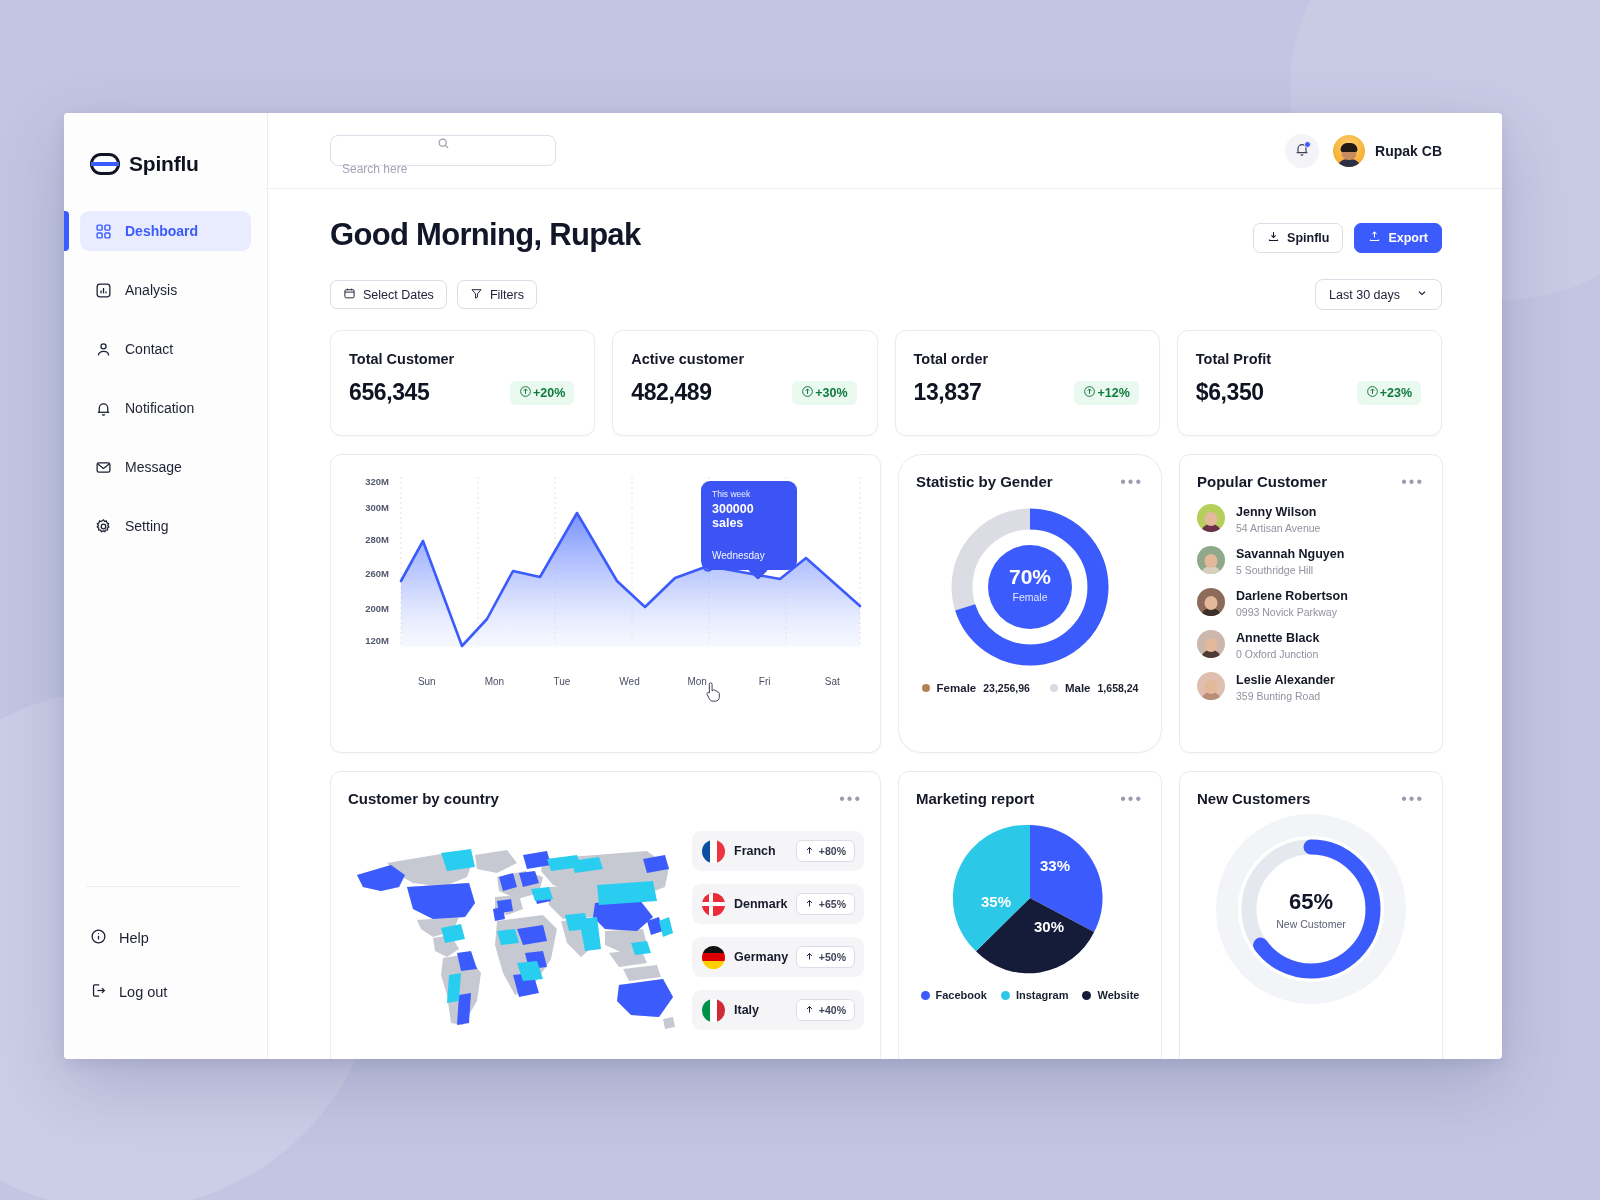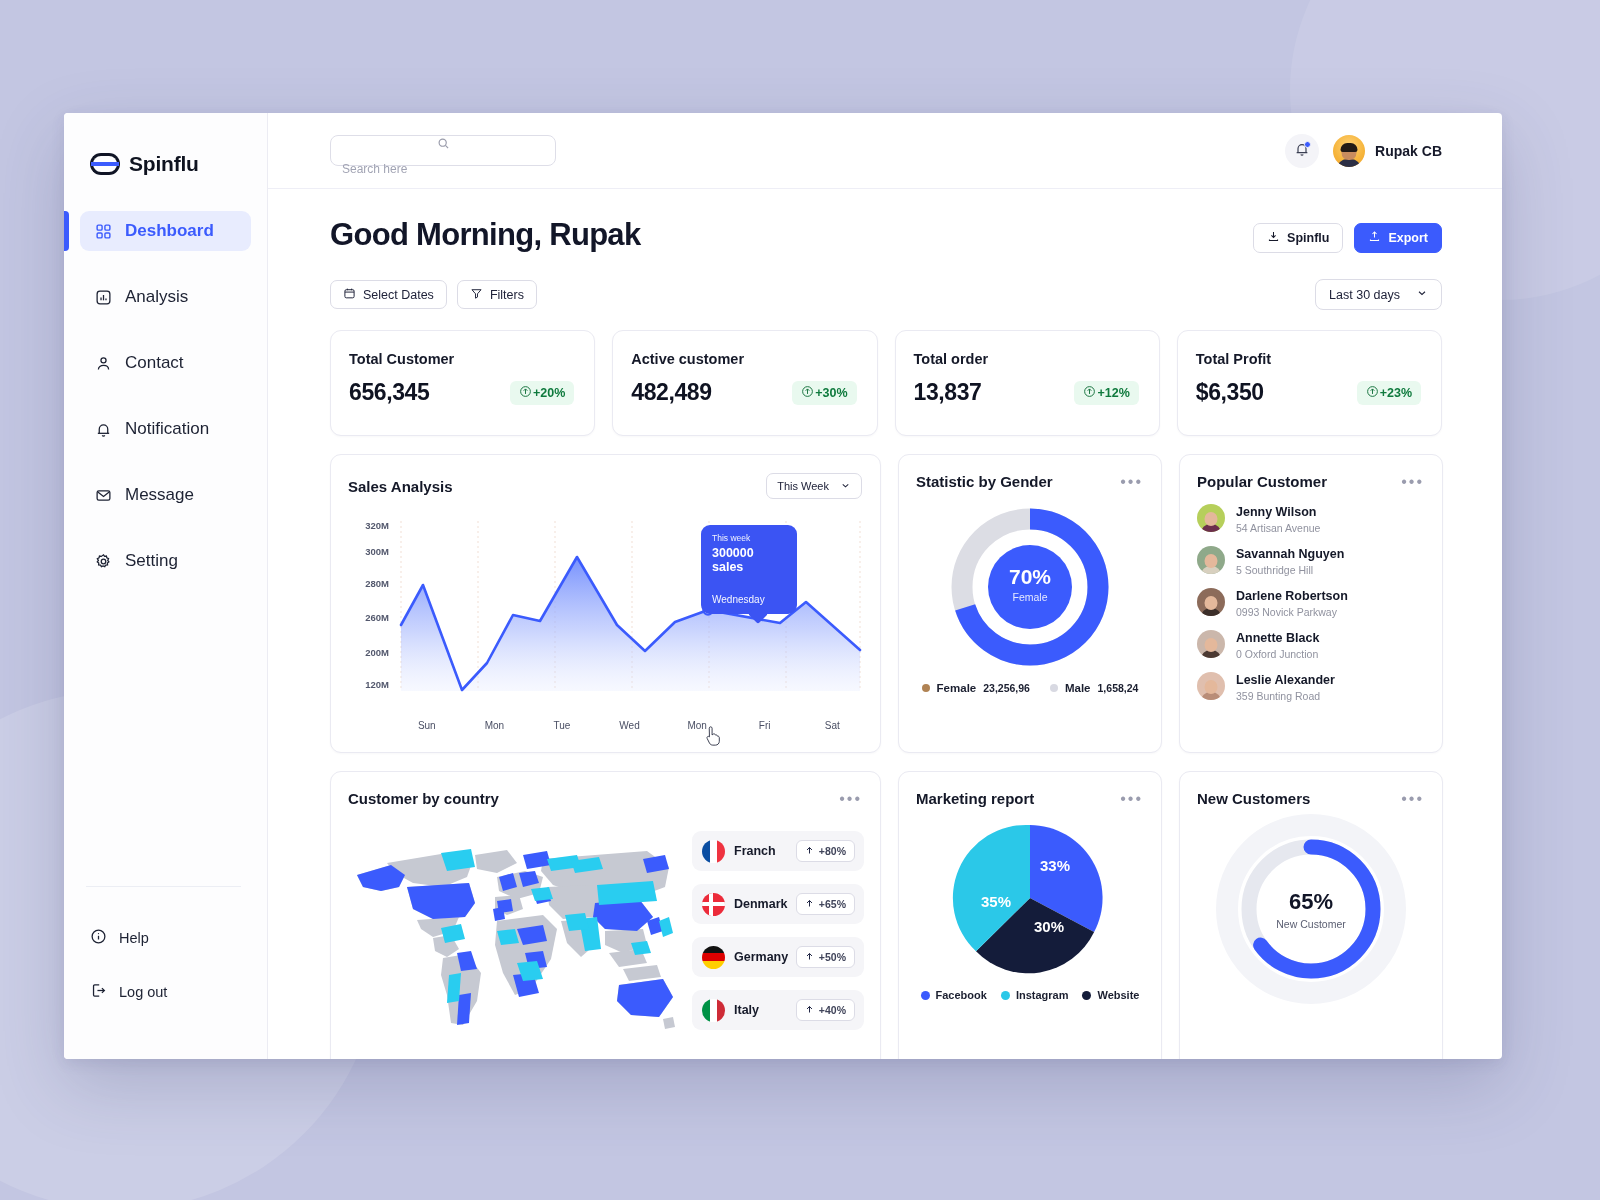--- a/index.html
+++ b/index.html
@@ -43,22 +43,22 @@
   }
   .brand-mark .half.l { left: 0; border-right: none; border-radius: 11px 0 0 11px; }
   .brand-mark .half.r { right: 0; border-left: none; border-radius: 0 11px 11px 0; }
   .brand-mark .bar { position: absolute; left: 1px; right: 1px; top: 9px; height: 4px; background: #3b5bfd; }
   .brand-name { font-size: 21px; font-weight: 700; color: #0f1320; letter-spacing: -0.2px; }
 
   .nav { padding: 22px 16px 0 16px; position: relative; }
   .nav-item {
     display: flex; align-items: center; gap: 12px;
     height: 40px; padding: 0 14px; border-radius: 9px;
-    color: #1d2233; font-size: 17px; font-weight: 500;
-    margin-bottom: 26px; cursor: pointer; position: relative;
+    color: #1d2233; font-size: 14px; font-weight: 500;
+    margin-bottom: 19px; cursor: pointer; position: relative;
   }
   .nav-item.active { background: #e8ecfe; color: #3b5bfd; font-weight: 700; }
   .nav-item .ic { width: 19px; height: 19px; display: flex; align-items: center; justify-content: center; flex: 0 0 19px; }
   .active-marker { position: absolute; left: -16px; top: 0; width: 5px; height: 40px; background: #3b5bfd; border-radius: 0 4px 4px 0; }
 
   .sidebar-foot { margin-top: auto; padding: 0 16px 30px 12px; }
   .sb-divider { height: 1px; background: #eceef4; margin: 0 10px 34px 10px; }
   .foot-item {
     display: flex; align-items: center; gap: 12px;
     height: 34px; padding: 0 14px; color: #1d2233;
@@ -149,21 +149,21 @@
   .panel-head { display: flex; align-items: center; padding: 18px 18px 0 17px; }
   .panel-title { font-size: 15px; font-weight: 700; color: #141828; }
   .dots { margin-left: auto; color: #9a9cae; letter-spacing: 2px; font-size: 16px; line-height: 1; cursor: pointer; }
   .mini-select {
     margin-left: auto; height: 26px; border: 1px solid #dcdce6; border-radius: 7px; background: #fff;
     display: inline-flex; align-items: center; gap: 11px; padding: 0 10px;
     font-size: 11px; font-weight: 500; color: #20233a; cursor: pointer;
   }
 
   .panel.sales { height: 299px; }
-  .panel.gender { height: 299px; }
+  .panel.gender { height: 299px; border-radius: 24px; }
   .panel.popular { height: 299px; }
   .panel.country { height: 302px; }
   .panel.marketing { height: 302px; }
   .panel.newcust { height: 302px; }
 
   
   .sales-body { position: relative; padding: 16px 12px 0 14px; }
   .xaxis { display: flex; padding: 0 2px 0 48px; margin-top: 5px; }
   .xlab { flex: 1; text-align: center; font-size: 10px; font-weight: 500; color: #4a4f64; }
   .tooltip {
@@ -493,31 +493,20 @@
                 </span>
                 <span>+23%</span>
               </div>
             </div>
           </div>
         </div>
 
         <div class="panel-row">
 
           <div class="panel sales">
-            <div class="panel-head">
-              <div class="panel-title">Sales Analysis</div>
-              <div class="mini-select">
-                <span>This Week</span>
-                <span>
-                  <svg width="11" height="11" viewBox="0 0 24 24" fill="none" stroke="#20233a" stroke-width="2.2">
-                      <path d="M6 9.5l6 5.5 6-5.5"></path>
-                    </svg>
-                </span>
-              </div>
-            </div>
 
             <div class="sales-body">
               <svg width="523" height="196" viewBox="0 0 523 196">
                 <defs>
                   <linearGradient id="areaFill" x1="0" y1="0" x2="0" y2="1">
                     <stop offset="0%" stop-color="#6f8bfd" stop-opacity="0.95"></stop>
                     <stop offset="55%" stop-color="#a7b8fd" stop-opacity="0.6"></stop>
                     <stop offset="100%" stop-color="#dfe6ff" stop-opacity="0.25"></stop>
                   </linearGradient>
                 </defs>

